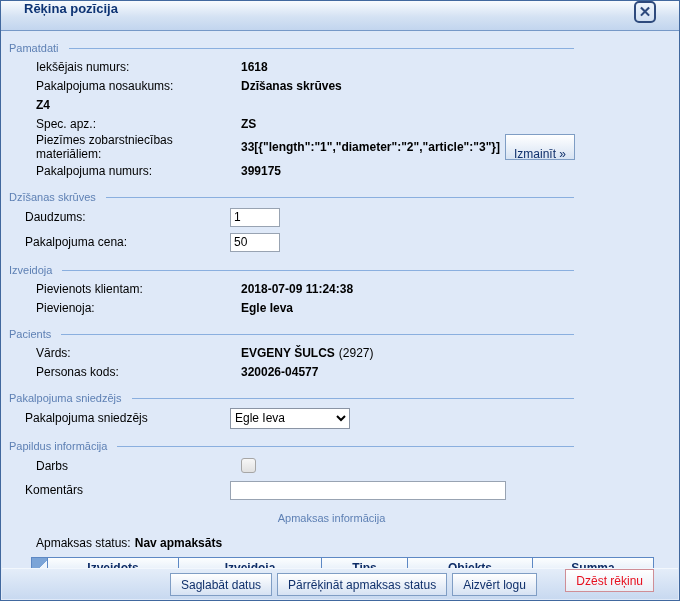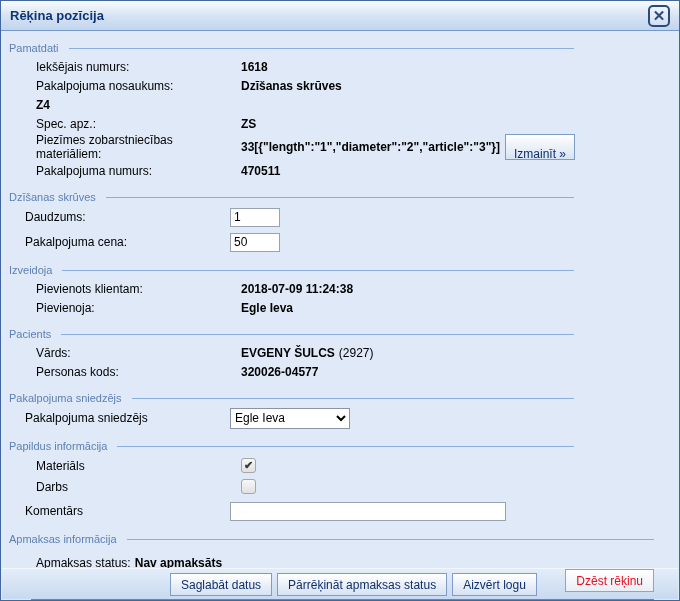--- a/index.html
+++ b/index.html
@@ -3,35 +3,35 @@
 <meta charset="utf-8">
 <style>
   * { box-sizing: border-box; }
   body { margin:0; background:#fff; font-family:"Liberation Sans", sans-serif; }
   .window {
     position:relative; width:680px; height:601px;
     border:1px solid #41689e; background:#dfe9f8; overflow:hidden;
   }
   
   .titlebar {
-    height:30px; display:flex; align-items:center; padding:0 9px;
+    height:30px; display:flex; align-items:flex-start; padding:0 23px;
     background:linear-gradient(#f8fbfe, #d4e2f3 55%, #c2d5ee);
     border-bottom:1px solid #7698c7;
   }
   .title { font-weight:bold; font-size:13px; color:#0e3474; }
   .close-btn {
     margin-left:auto; width:22px; height:22px;
     border:2px solid #2e4a7d; border-radius:5px;
     color:#2e4a7d; font-weight:bold; font-size:15px; line-height:18px;
     text-align:center; background:linear-gradient(#eff5fc,#d2e0f2); cursor:pointer;
     user-select:none;
   }
   
   .section-h { display:flex; align-items:center; margin:11px 105px 3px 8px; }
-  .section-h.wide { margin-right:25px; }
+  .section-h.wide { margin-right:25px;flex-direction:column; }
   .section-title { color:#5e80b4; font-size:11px; white-space:nowrap; }
   .section-line { flex:1; border-top:1px solid #8aafdf; margin-left:10px; }
   
   .row { display:flex; align-items:center; padding-left:35px; min-height:19px; font-size:12px; color:#000; }
   .row .lbl { flex:0 0 205px; }
   .row .val { font-weight:bold; }
   .row .suffix { margin-left:4px; }
   .input-row { margin:3px 0; min-height:22px;padding-left:24px; }
   .txt {
     height:19px; border:1px solid #98a3b2; background:#fff;
@@ -120,21 +120,21 @@
     <span class="lbl">Spec. apz.:</span>
     <span class="val">ZS</span>
   </div>
   <div class="row" style="min-height:22px;align-items:center;">
     <span class="lbl">Piezīmes zobarstniecības materiāliem:</span>
     <span class="val">33[{"length":"1","diameter":"2","article":"3"}]</span>
     <button class="small-btn">Izmainīt »</button>
   </div>
   <div class="row">
     <span class="lbl">Pakalpojuma numurs:</span>
-    <span class="val">470511</span>
+    <span class="val">399175</span>
   </div>
 
   <div class="section-h">
     <span class="section-title">Dzīšanas skrūves</span>
     <span class="section-line"></span>
   </div>
   <div class="row input-row">
     <span class="lbl">Daudzums:</span>
     <input class="txt num" value="1" style="">
   </div>
@@ -177,26 +177,20 @@
   <div class="row input-row">
     <span class="lbl">Pakalpojuma sniedzējs</span>
     <select class="dd">
       <option>Egle Ieva</option>
     </select>
   </div>
 
   <div class="section-h">
     <span class="section-title">Papildus informācija</span>
     <span class="section-line"></span>
-  </div>
-  <div class="row cb-row">
-    <span class="lbl">Materiāls</span>
-    <span class="checkbox">
-      <span>✔</span>
-    </span>
   </div>
   <div class="row cb-row">
     <span class="lbl">Darbs</span>
     <span class="checkbox"></span>
   </div>
   <div class="row input-row">
     <span class="lbl">Komentārs</span>
     <input class="txt comment" value="" style="">
   </div>
 

